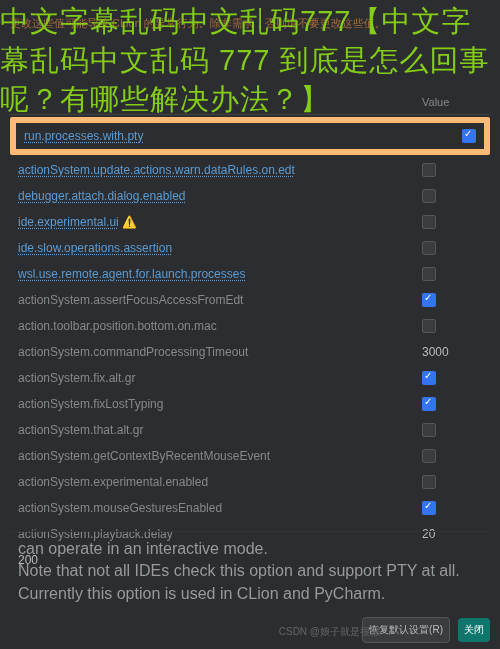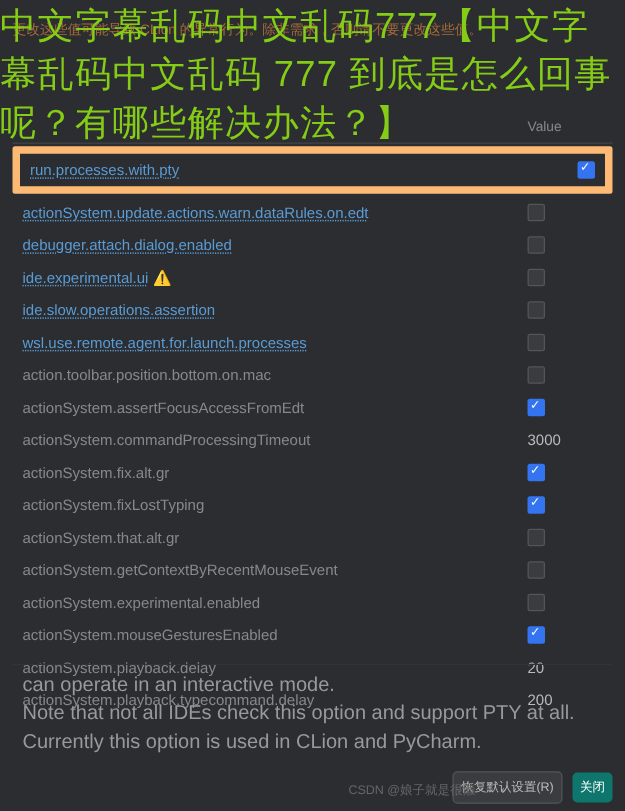--- a/index.html
+++ b/index.html
@@ -227,81 +227,80 @@
             <div class="checkbox-unchecked"></div>
           </div>
         </div>
         <div class="data-row modified">
           <div class="name">wsl.use.remote.agent.for.launch.processes</div>
           <div class="value-cell">
             <div class="checkbox-unchecked"></div>
           </div>
         </div>
         <div class="data-row">
+          <div class="name">actionSystem.assertFocusAccessFromEdt</div>
+          <div class="value-cell">
+            <div class="checkbox-checked"></div>
+          </div>
+        </div>
+        <div class="data-row">
           <div class="name">action.toolbar.position.bottom.on.mac</div>
           <div class="value-cell">
             <div class="checkbox-unchecked"></div>
           </div>
         </div>
         <div class="data-row">
-          <div class="name">actionSystem.assertFocusAccessFromEdt</div>
+          <div class="name">actionSystem.commandProcessingTimeout</div>
+          <div class="value-cell">
+            <span class="value-text">3000</span>
+          </div>
+        </div>
+        <div class="data-row">
+          <div class="name">actionSystem.fix.alt.gr</div>
           <div class="value-cell">
             <div class="checkbox-checked"></div>
           </div>
         </div>
         <div class="data-row">
-          <div class="name">actionSystem.commandProcessingTimeout</div>
-          <div class="value-cell">
-            <span class="value-text">3000</span>
-          </div>
-        </div>
-        <div class="data-row">
-          <div class="name">actionSystem.fix.alt.gr</div>
+          <div class="name">actionSystem.fixLostTyping</div>
           <div class="value-cell">
             <div class="checkbox-checked"></div>
           </div>
         </div>
         <div class="data-row">
-          <div class="name">actionSystem.fixLostTyping</div>
+          <div class="name">actionSystem.that.alt.gr</div>
+          <div class="value-cell">
+            <div class="checkbox-unchecked"></div>
+          </div>
+        </div>
+        <div class="data-row">
+          <div class="name">actionSystem.getContextByRecentMouseEvent</div>
+          <div class="value-cell">
+            <div class="checkbox-unchecked"></div>
+          </div>
+        </div>
+        <div class="data-row">
+          <div class="name">actionSystem.experimental.enabled</div>
+          <div class="value-cell">
+            <div class="checkbox-unchecked"></div>
+          </div>
+        </div>
+        <div class="data-row">
+          <div class="name">actionSystem.mouseGesturesEnabled</div>
           <div class="value-cell">
             <div class="checkbox-checked"></div>
           </div>
         </div>
         <div class="data-row">
-          <div class="name">actionSystem.that.alt.gr</div>
-          <div class="value-cell">
-            <div class="checkbox-unchecked"></div>
-          </div>
-        </div>
-        <div class="data-row">
-          <div class="name">actionSystem.getContextByRecentMouseEvent</div>
-          <div class="value-cell">
-            <div class="checkbox-unchecked"></div>
-          </div>
-        </div>
-        <div class="data-row">
-          <div class="name">actionSystem.experimental.enabled</div>
-          <div class="value-cell">
-            <div class="checkbox-unchecked"></div>
-          </div>
-        </div>
-        <div class="data-row">
-          <div class="name">actionSystem.mouseGesturesEnabled</div>
-          <div class="value-cell">
-            <div class="checkbox-checked"></div>
-          </div>
-        </div>
-        <div class="data-row">
           <div class="name">actionSystem.playback.delay</div>
           <div class="value-cell">
             <span class="value-text">20</span>
           </div>
         </div>
         <div class="data-row">
-          <div class="name">actionSystem.playback.typecommand.delay</div>
           <div class="value-cell">
             <span class="value-text">200</span>
           </div>
         </div>
       </div>
   </div>
 </div>
 
 <div class="description">
   <div>can operate in an interactive mode.</div>

